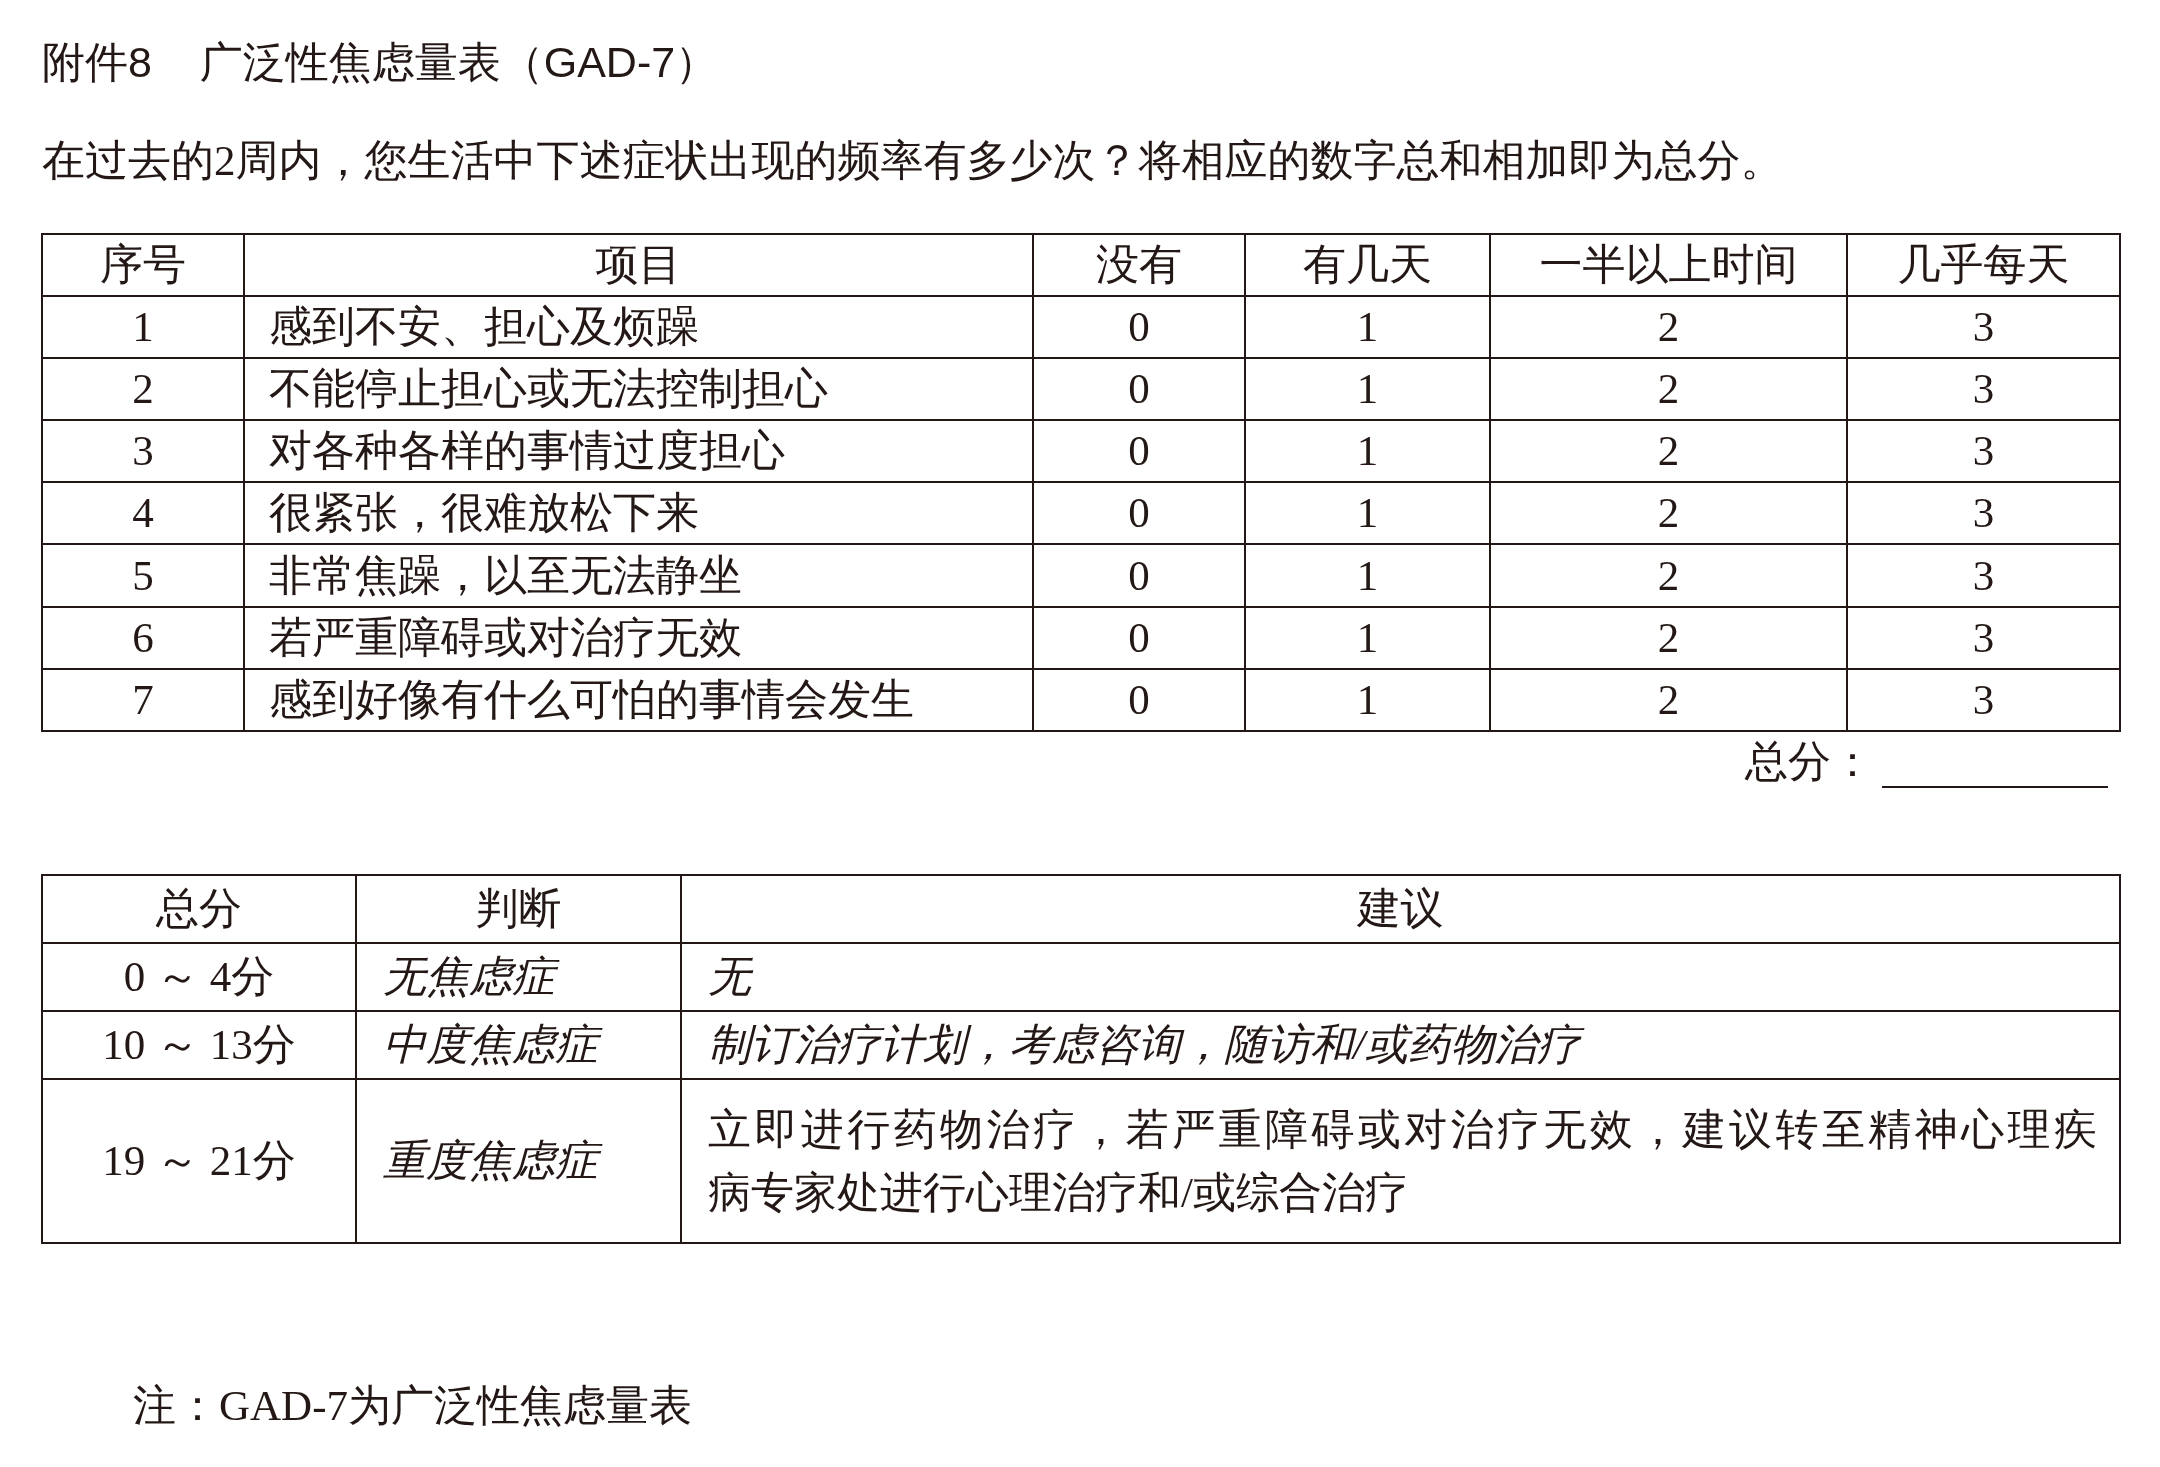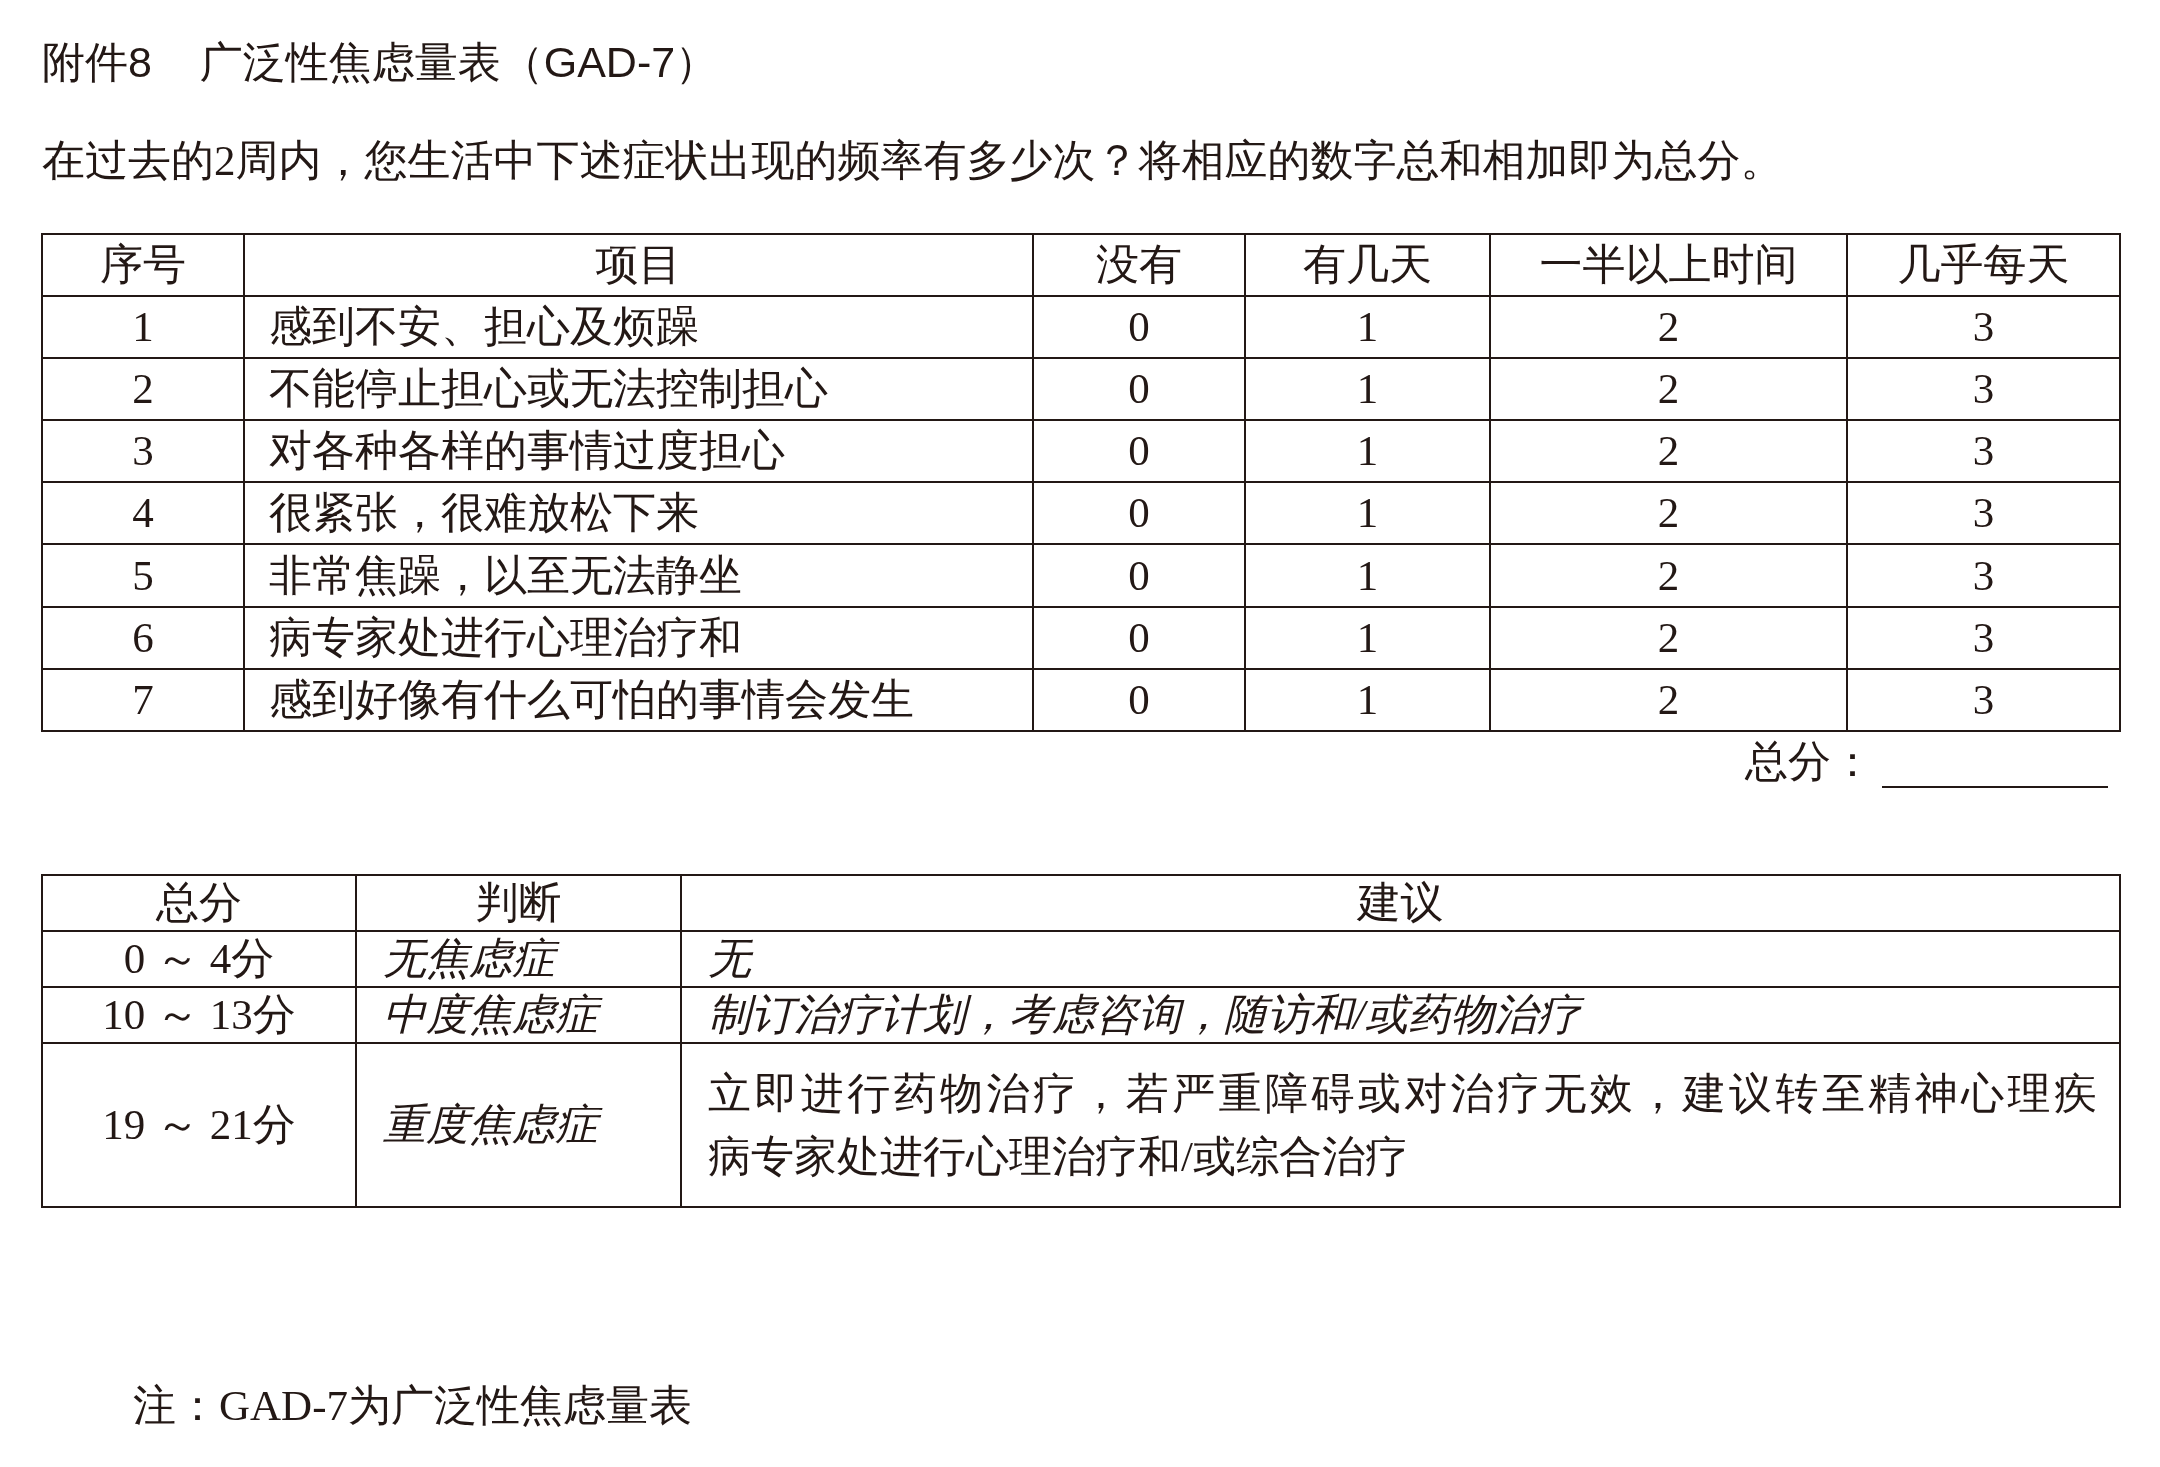--- a/index.html
+++ b/index.html
@@ -27,21 +27,21 @@
   #t1 .c { text-align: center; border-radius: 12px; }
   #t1 .l { text-align: left; padding-left: 24px; }
 
   .total {
     position: absolute; left: 1745px; top: 736px; font-size: 43px; line-height: 52px;
     display: flex; align-items: flex-end;
   }
   .total .blank { display: inline-block; width: 226px; border-bottom: 2px solid #231815; margin-left: 8px; height: 44px; }
 
   #t2 { left: 41px; top: 874px; width: 2078px; }
-  #t2 tr.r { height: 56px; }
+  #t2 tr.r { height: 68px; }
   #t2 tr.tall { height: 164px; }
   #t2 .c { text-align: center; }
   #t2 .l { text-align: left; padding-left: 26px; font-style: italic; }
   #t2 .l2 { text-align: left; padding-left: 26px; padding-right: 22px; white-space: normal; }
   .jline { display: block; text-align: justify; text-align-last: justify; line-height: 63px; }
   .nline { display: block; line-height: 63px; }
 
   .note {
     position: absolute; left: 133px; top: 1380px; font-size: 43px; line-height: 52px; white-space: pre;
   }
@@ -105,21 +105,21 @@
   <tr>
     <td class="c">5</td>
     <td class="l">非常焦躁，以至无法静坐</td>
     <td class="c">0</td>
     <td class="c">1</td>
     <td class="c">2</td>
     <td class="c">3</td>
   </tr>
   <tr>
     <td class="c">6</td>
-    <td class="l">病专家处进行心理治疗和</td>
+    <td class="l">若严重障碍或对治疗无效</td>
     <td class="c">0</td>
     <td class="c">1</td>
     <td class="c">2</td>
     <td class="c">3</td>
   </tr>
   <tr>
     <td class="c">7</td>
     <td class="l">感到好像有什么可怕的事情会发生</td>
     <td class="c">0</td>
     <td class="c">1</td>

